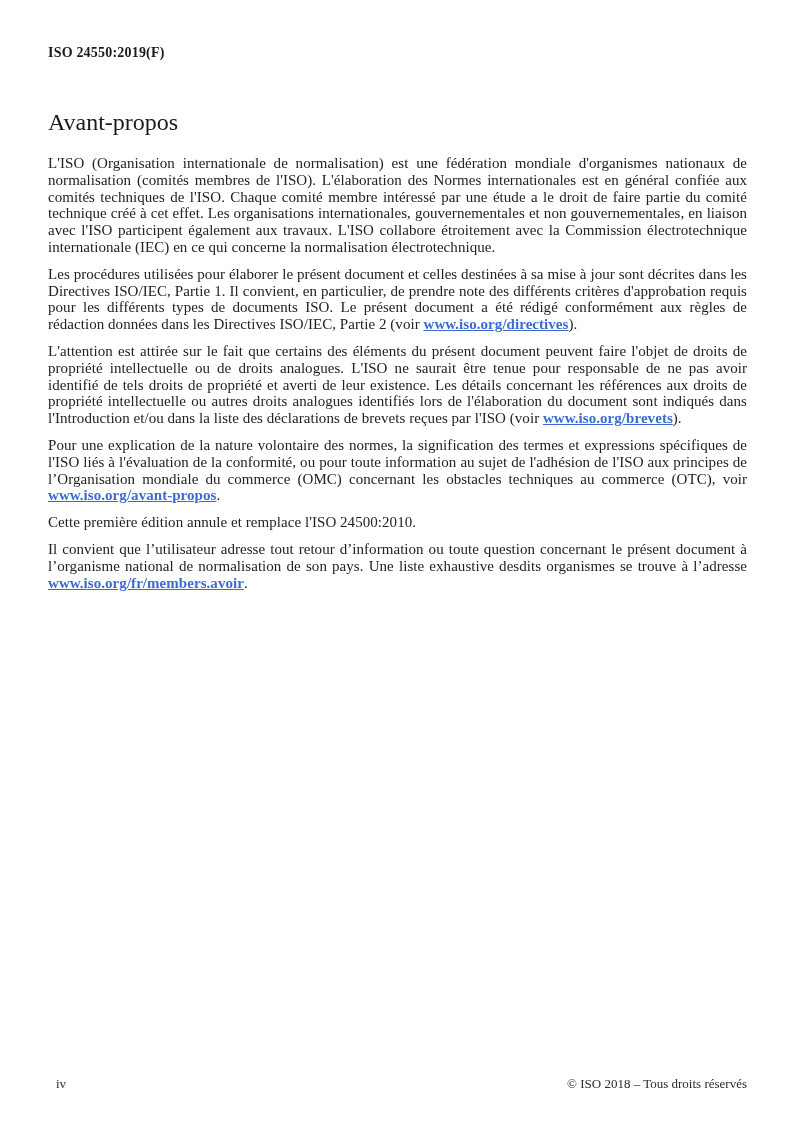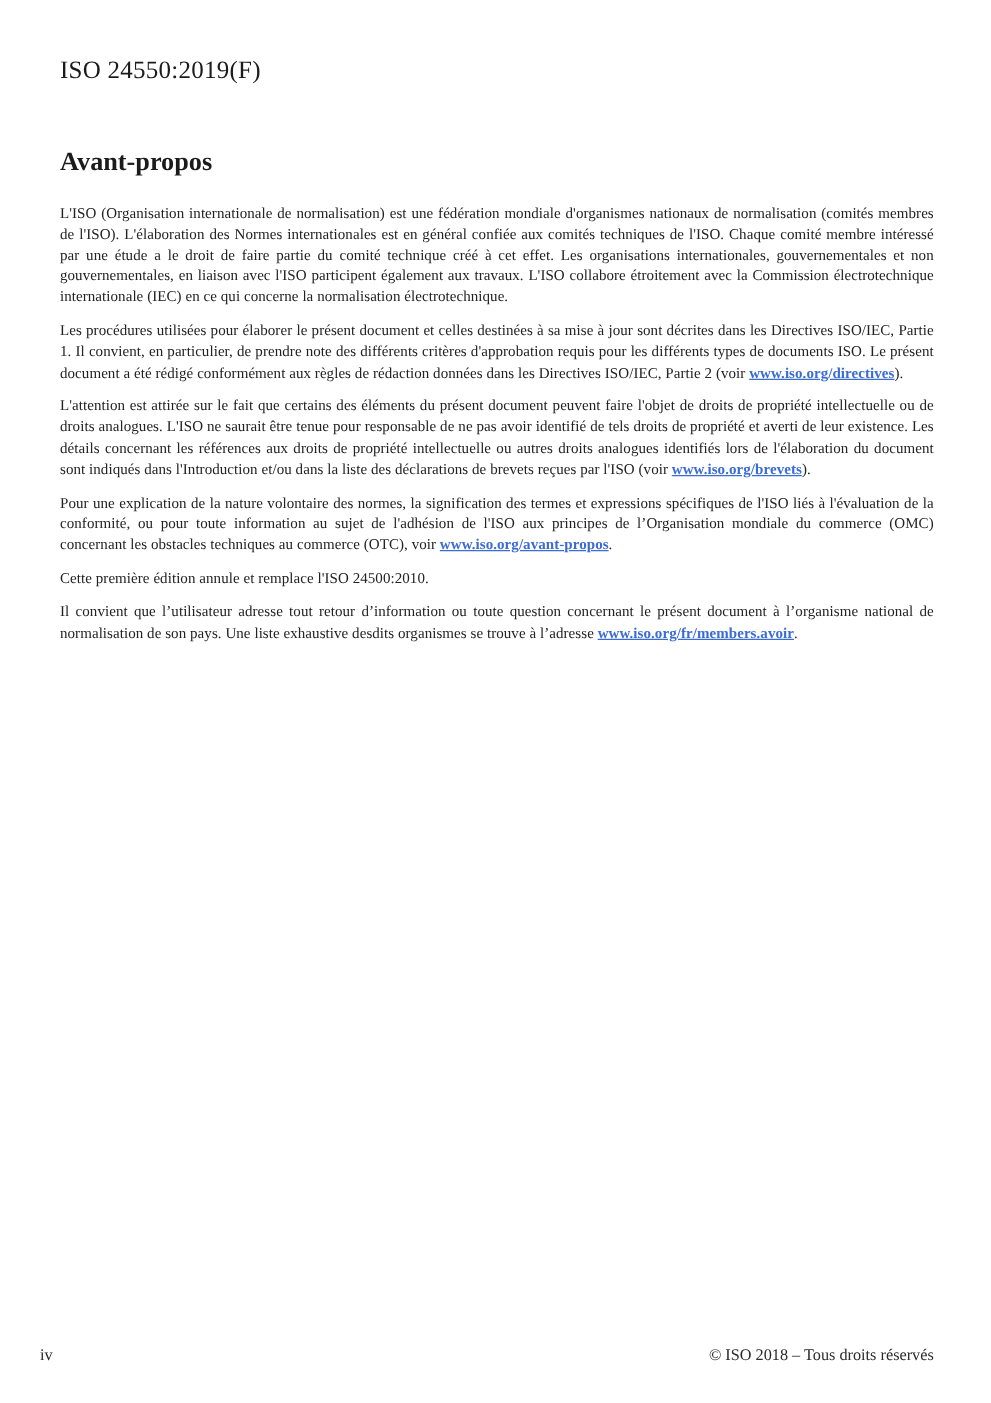--- a/index.html
+++ b/index.html
@@ -19,55 +19,55 @@
     overflow: hidden;
   }
   .content {
     position: absolute;
     left: 48px;
     width: 699px;
     top: 0;
   }
   .doc-ref {
     margin-top: 45px;
-    font-size: 20px;
-    font-weight: 400;
+    font-size: 14px;
+    font-weight: 700;
     letter-spacing: 0.2px;
     color: #1b1b1b;
   }
   h1.title {
     margin: 49px 0 0 0;
-    font-size: 21px;
+    font-size: 24px;
     line-height: 24px;
-    font-weight: 700;
+    font-weight: 400;
     color: #1b1b1b;
   }
   .paragraphs {
     margin-top: 21px;
   }
   .paragraphs p {
     margin: 0 0 10px 0;
-    font-size: 12px;
+    font-size: 15px;
     line-height: 16.8px;
     text-align: justify;
     letter-spacing: 0.05px;
     color: #222222;
   }
   .paragraphs p em {
     font-style: italic;
   }
   a.link {
     color: var(--link-color, #3b6cd3);
     text-decoration: underline;
     cursor: pointer;
     font-weight: bold;
   }
   .footer {
     position: absolute;
-    left: 32px;
+    left: 56px;
     right: 46px;
     bottom: 30px;
     display: flex;
     justify-content: space-between;
     align-items: baseline;
     font-size: 13px;
     color: #2a2a2a;
   }
 </style>
 </head>

